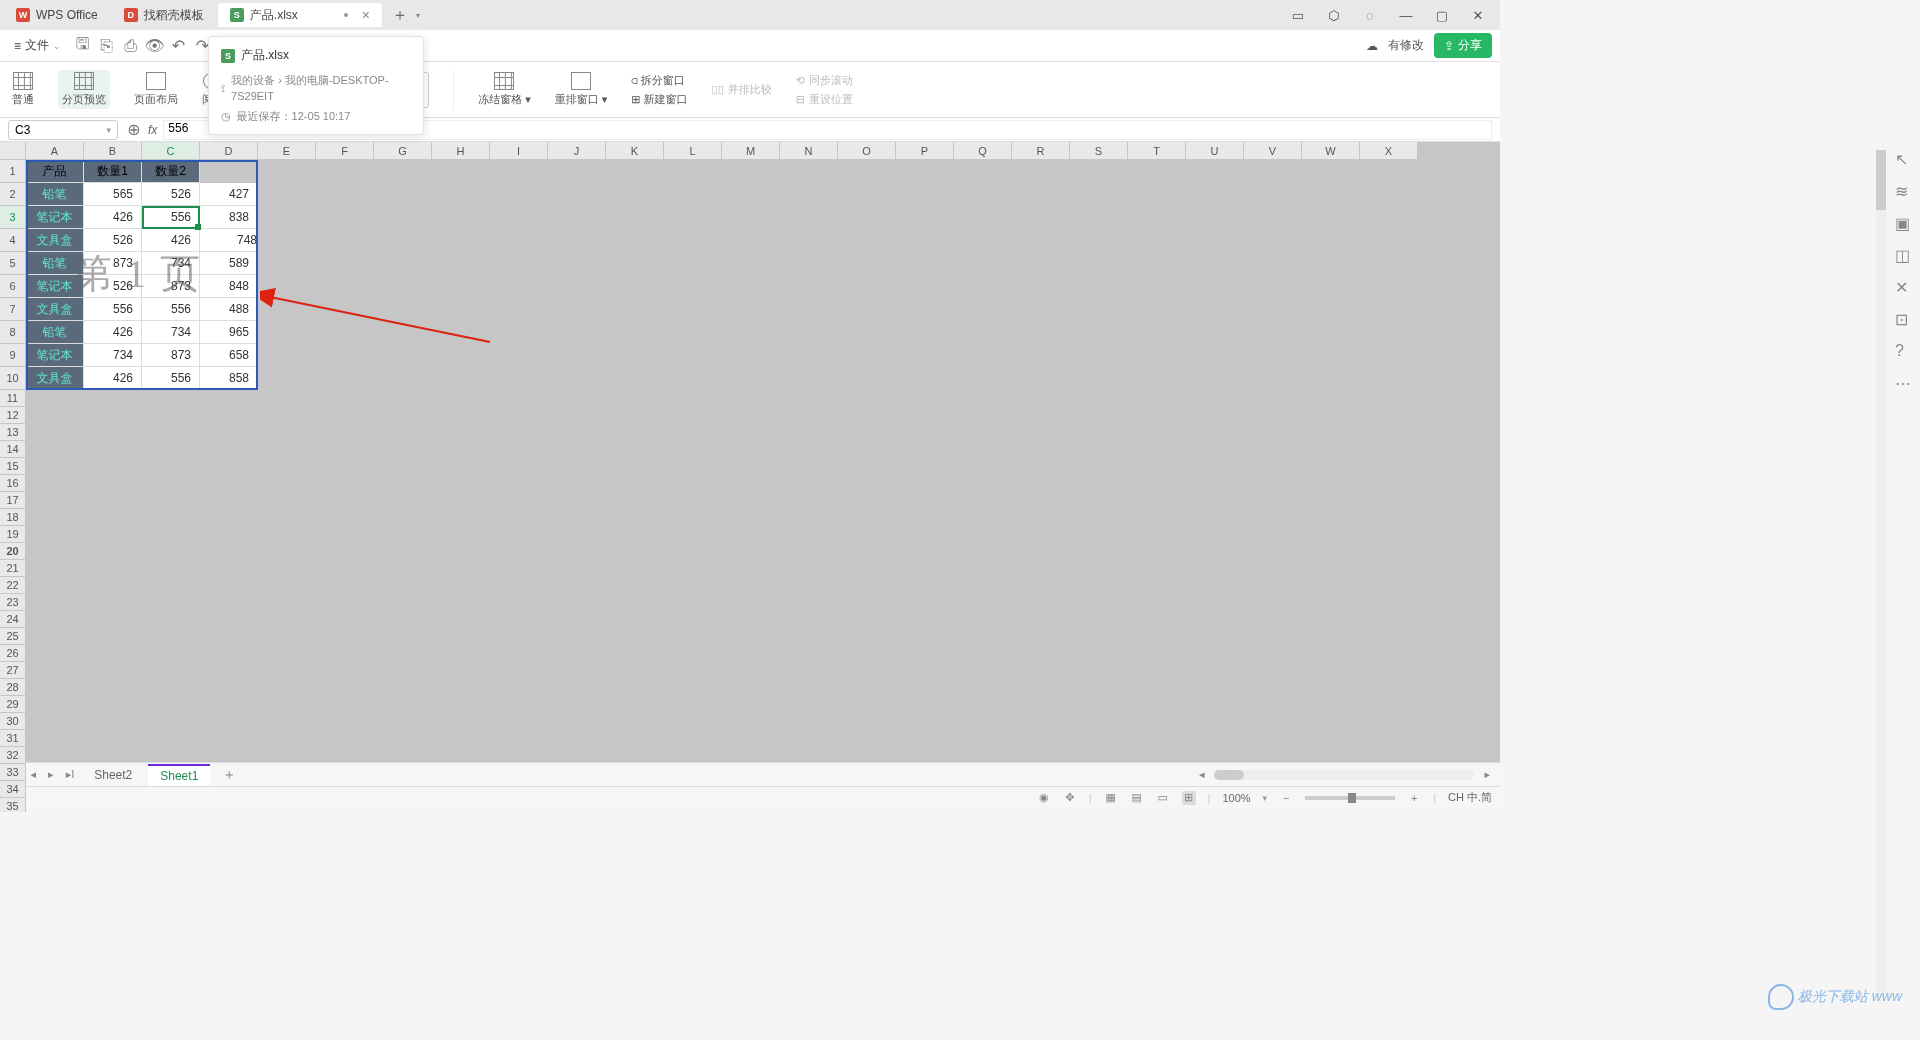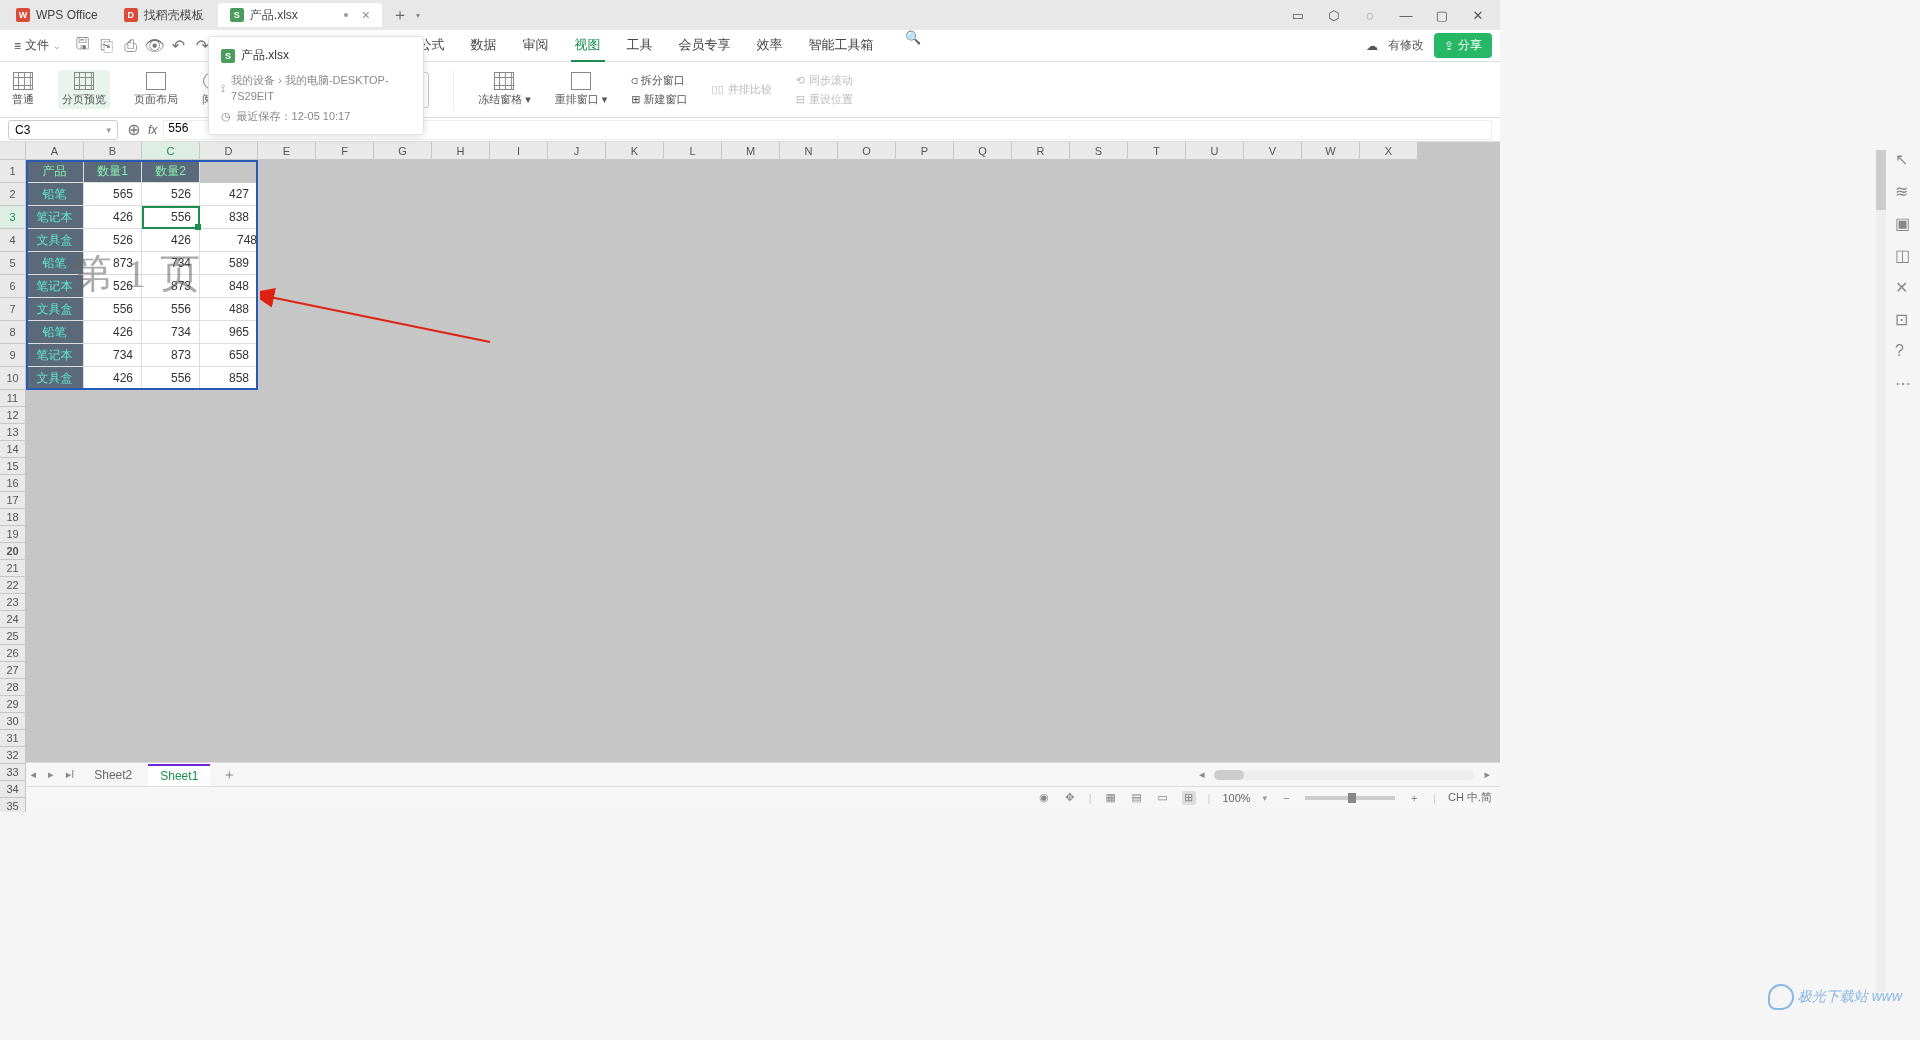--- a/index.html
+++ b/index.html
@@ -46,21 +46,21 @@
 
 .grid-area { position: relative; height: 620px; display: flex; }
 .corner { width: 26px; height: 18px; background: #e9e9e9; border-right: 1px solid #c6c6c6; border-bottom: 1px solid #c6c6c6; }
 .col-headers { display: flex; height: 18px; }
 .col-h { width: 58px; background: #e9e9e9; border-right: 1px solid #c6c6c6; border-bottom: 1px solid #c6c6c6; font-size: 11px; color: #555; display: flex; align-items: center; justify-content: center; }
 .row-headers { width: 26px; }
 .row-h { height: 23px; background: #e9e9e9; border-right: 1px solid #c6c6c6; border-bottom: 1px solid #c6c6c6; font-size: 11px; color: #555; display: flex; align-items: center; justify-content: center; }
 .row-h.hl, .col-h.hl { background: #dfeee4; color: #1a8f50; }
 .cells { position: absolute; left: 26px; top: 18px; }
 .cell { position: absolute; background: #fff; border-right: 1px solid #dcdcdc; border-bottom: 1px solid #dcdcdc; font-size: 12px; display: flex; align-items: center; justify-content: center; color: #333; }
-.cell.header-cell { background: #5a6a7a; color: #86efac; }
+.cell.header-cell { background: #5a6a7a; color: #000000; }
 .cell.row-label { background: #5a6a7a; color: #5eead4; }
 .page-break { position: absolute; pointer-events: none; border: 2px solid #2958b5; }
 .active-cell { position: absolute; border: 2px solid #1a8f50; box-sizing: border-box; pointer-events: none; }
 .active-cell::after { content: ""; position: absolute; right: -3px; bottom: -3px; width: 6px; height: 6px; background: #1a8f50; }
 .viewport { position: absolute; left: 0; top: 0; right: 0; bottom: 0; background: #c6c6c6; }
 .grid-bg { position: absolute; inset: 0; background: #c6c6c6; }
 
 
 .watermark { position: absolute; font-family: "SimSun", serif; font-size: 40px; color: rgba(100,100,100,0.55); pointer-events: none; font-weight: normal; letter-spacing: 2px;}
 
@@ -139,34 +139,20 @@
       <span>文件</span>
       <span style="font-size:9px;color:#999">⌄</span>
     </div>
     <span class="qk-icon">🖫</span>
     <span class="qk-icon">⎘</span>
     <span class="qk-icon">⎙</span>
     <span class="qk-icon">👁</span>
     <span class="qk-icon">↶</span>
     <span class="qk-icon">↷</span>
     <span class="qk-icon" style="font-size:9px">⌄</span>
-  </div>
-  <div class="menu-tabs">
-    <span class="menu-tab">开始</span>
-    <span class="menu-tab">插入</span>
-    <span class="menu-tab">页面</span>
-    <span class="menu-tab">公式</span>
-    <span class="menu-tab">数据</span>
-    <span class="menu-tab">审阅</span>
-    <span class="menu-tab active">视图</span>
-    <span class="menu-tab">工具</span>
-    <span class="menu-tab">会员专享</span>
-    <span class="menu-tab">效率</span>
-    <span class="menu-tab">智能工具箱</span>
-    <span class="qk-icon" style="margin-left:10px">🔍</span>
   </div>
   <div class="menu-right">
     <span>☁</span>
     <span>有修改</span>
     <div class="share-btn">
       <span>⇪</span>
       <span>分享</span>
     </div>
   </div>
 </div>

